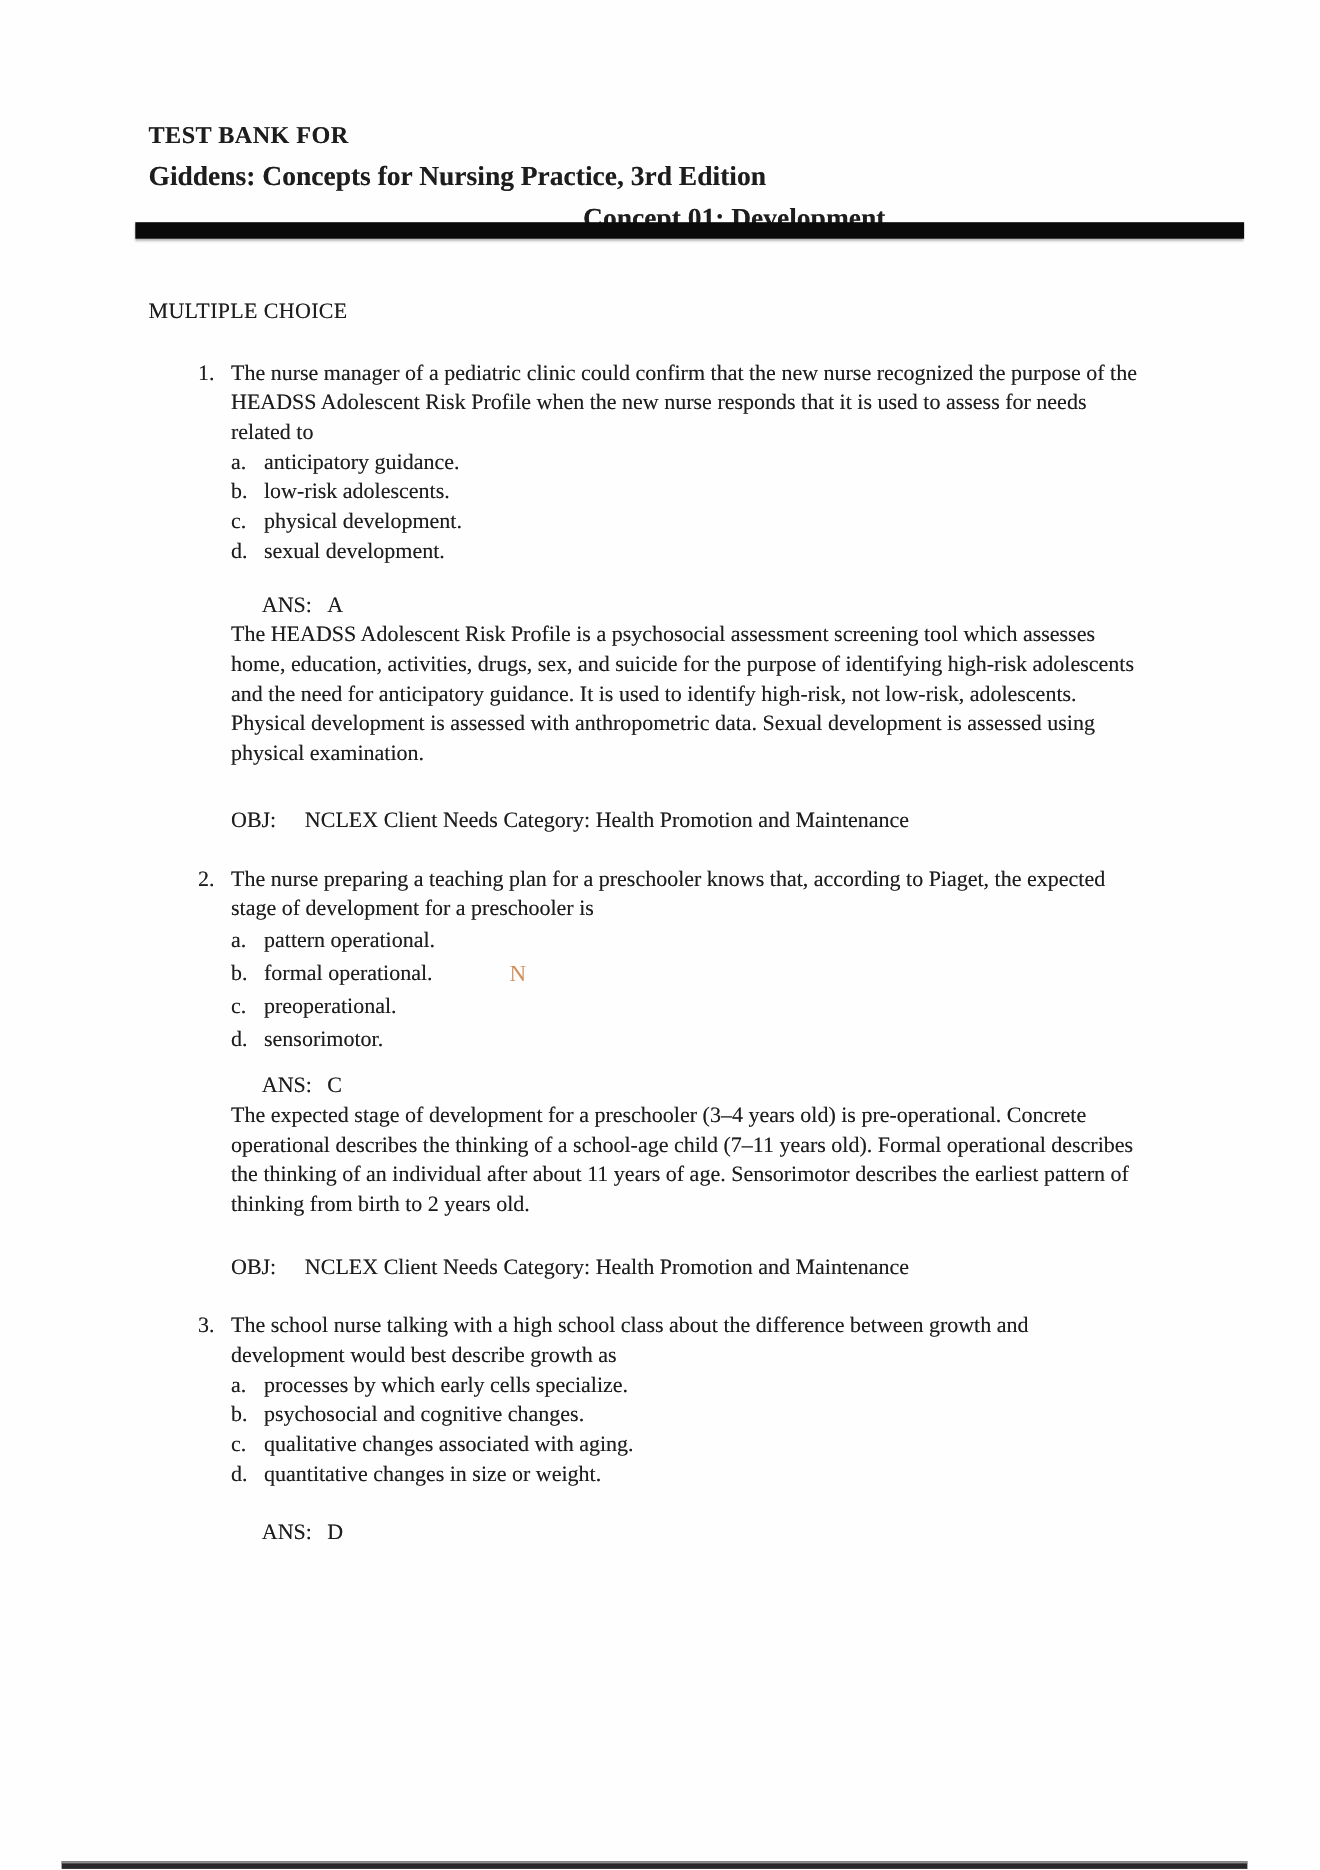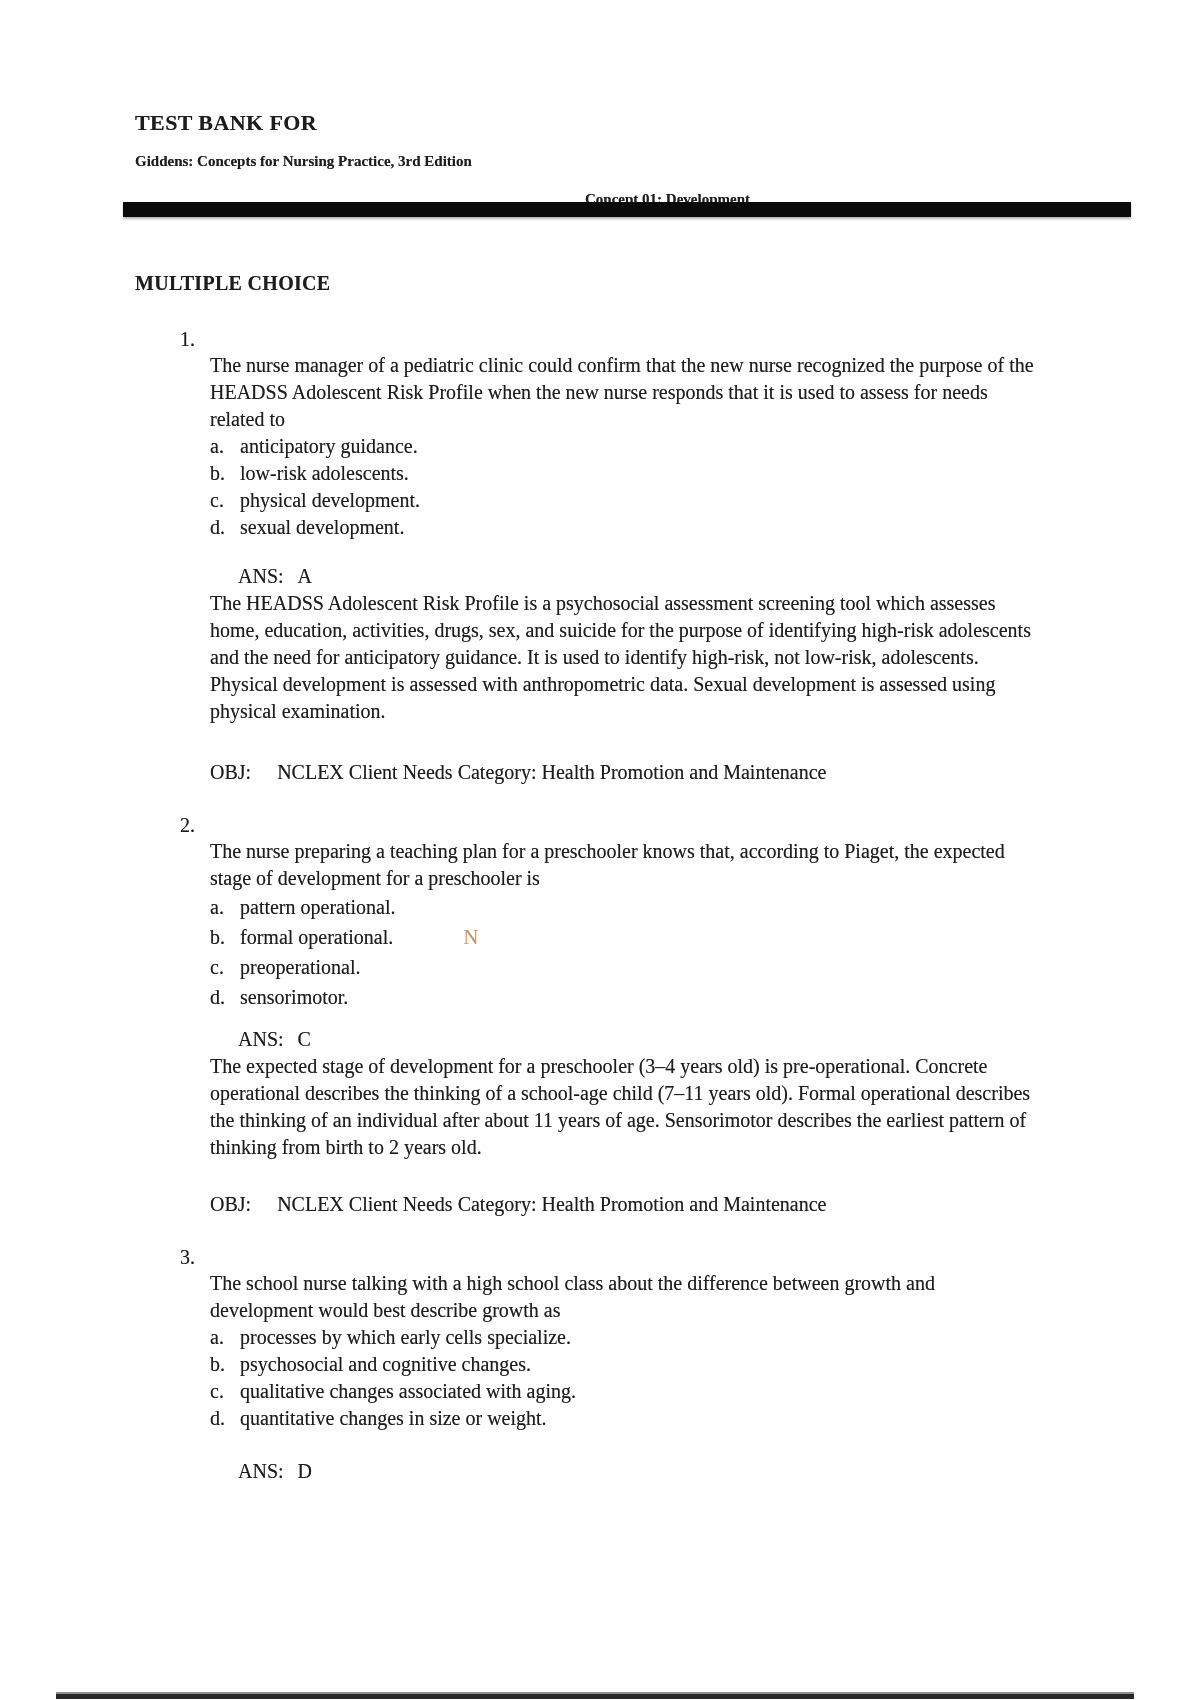--- a/index.html
+++ b/index.html
@@ -9,50 +9,50 @@
     height: 1700px;
     background: #fefefe;
     font-family: "Liberation Serif", serif;
     color: #1d1d1d;
     overflow: hidden;
     text-shadow: 0 0 0.6px rgba(40,40,40,0.55);
   }
   .doc-header { margin: 110px 0 0 135px; }
   .h-line {
     font-weight: bold;
-    font-size: 15px;
+    font-size: 25px;
     line-height: 26px;
     margin-bottom: 12px;
     white-space: nowrap;
   }
   .h1-line { font-size: 22px; letter-spacing: 0.4px; }
   .h3-wrap { position: relative; margin-bottom: 0; text-align: center; }
   .divider-bar {
     position: absolute;
     left: -12px;
     top: 16px;
     width: 1008px;
     height: 15px;
     background: #0a0a0a;
     box-shadow: 0 2px 2px rgba(120,120,120,0.55);
   }
   .section-title {
     margin: 58px 0 15px 135px;
-    font-weight: bold;
+    font-weight: normal;
     font-size: 20px;
     line-height: 26px;
     letter-spacing: 0.3px;
   }
   .question { display: flex; margin-left: 135px; font-size: 20px; }
   .question.q1 { margin-top: 30px; }
   .question.q2 { margin-top: 26px; }
   .question.q3 { margin-top: 26px; }
   .q-num { flex: 0 0 60px; width: 60px; text-align: right; line-height: 27px; }
   .q-body { width: 830px; margin-left: 15px; }
-  .stem { line-height: 27px; margin-top: 26px; }
+  .stem { line-height: 27px; }
   .opt { display: flex; line-height: 27px; }
   .q2 .opt { line-height: 30px; }
   .opt-letter { flex: 0 0 30px; }
   .opt-text { }
   .ans { margin-top: 22px; line-height: 27px; margin-left: 28px; }
   .q2 .ans { margin-top: 14px; }
   .q3 .ans { margin-top: 26px; }
   .ans-label { margin-right: 14px; }
   .rationale { margin: 0; line-height: 27px; }
   .obj { margin-top: 34px; line-height: 27px; }

